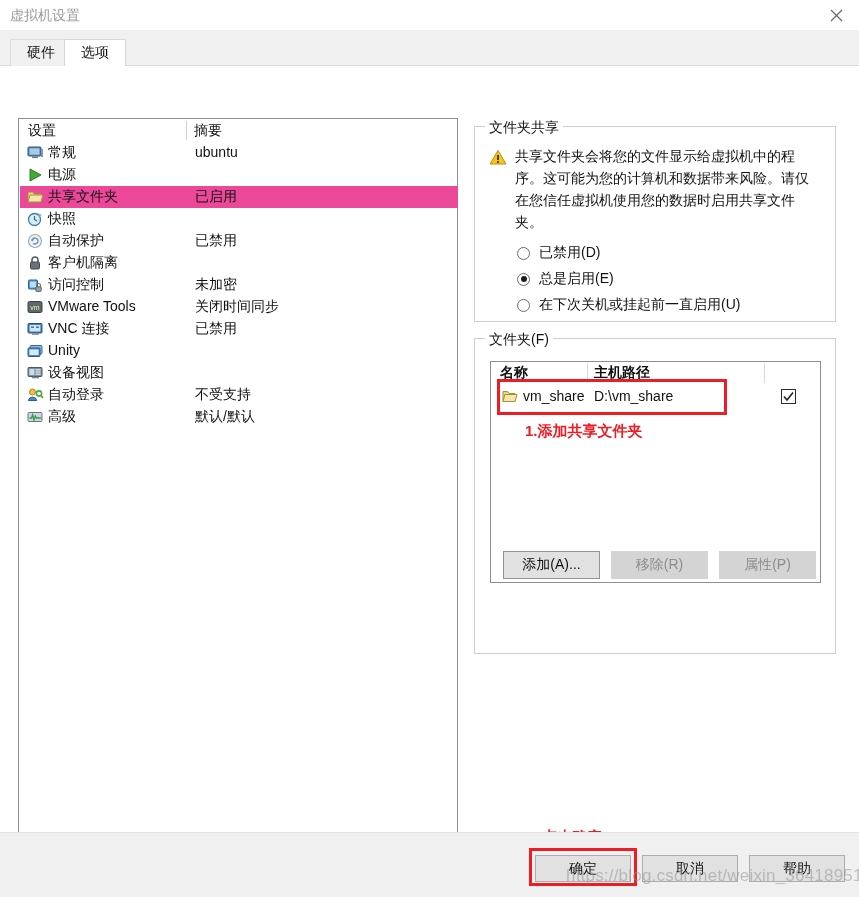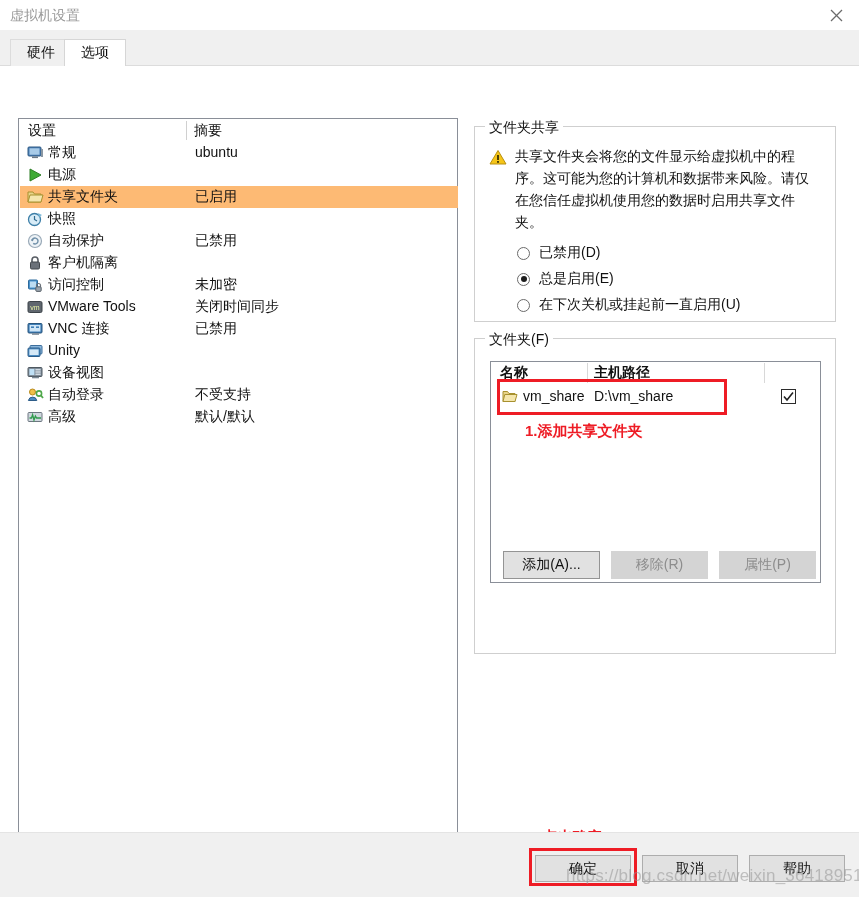--- a/index.html
+++ b/index.html
@@ -89,21 +89,21 @@
   .settings-head .hsep {
     position: absolute; left: 167px; top: 2px;
     width: 1px; height: 19px;
     background: #d0d0d0;
   }
 
   .srow {
     position: absolute; left: 1px;
     width: 438px; height: 22px;
   }
-  .srow.selected { background: #fdba74; }
+  .srow.selected { background: #ec4899; }
   .srow .ico {
     position: absolute; left: 7px; top: 3px;
     width: 17px; height: 16px;
   }
   .srow .label {
     position: absolute; left: 28px; top: 2px;
     font-size: 14px; color: #111;
     white-space: nowrap;
   }
   .srow .summary {

